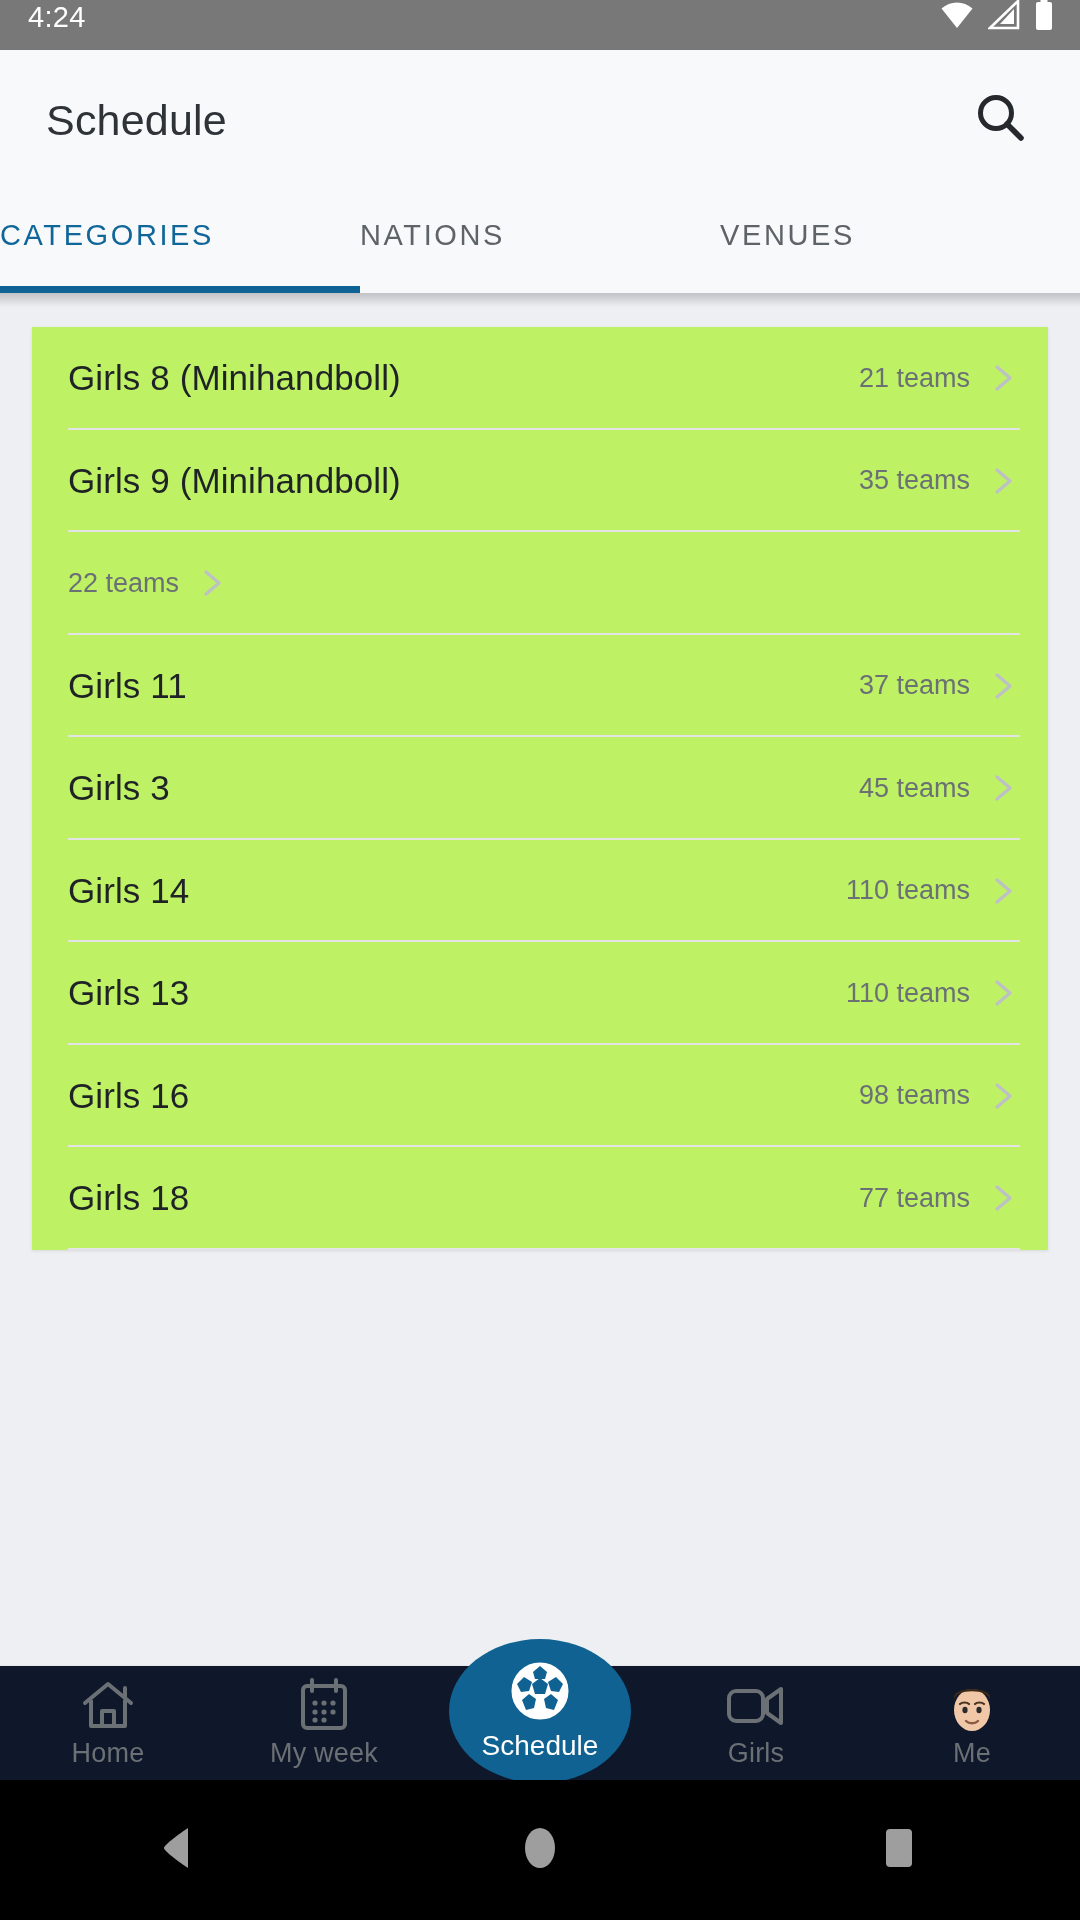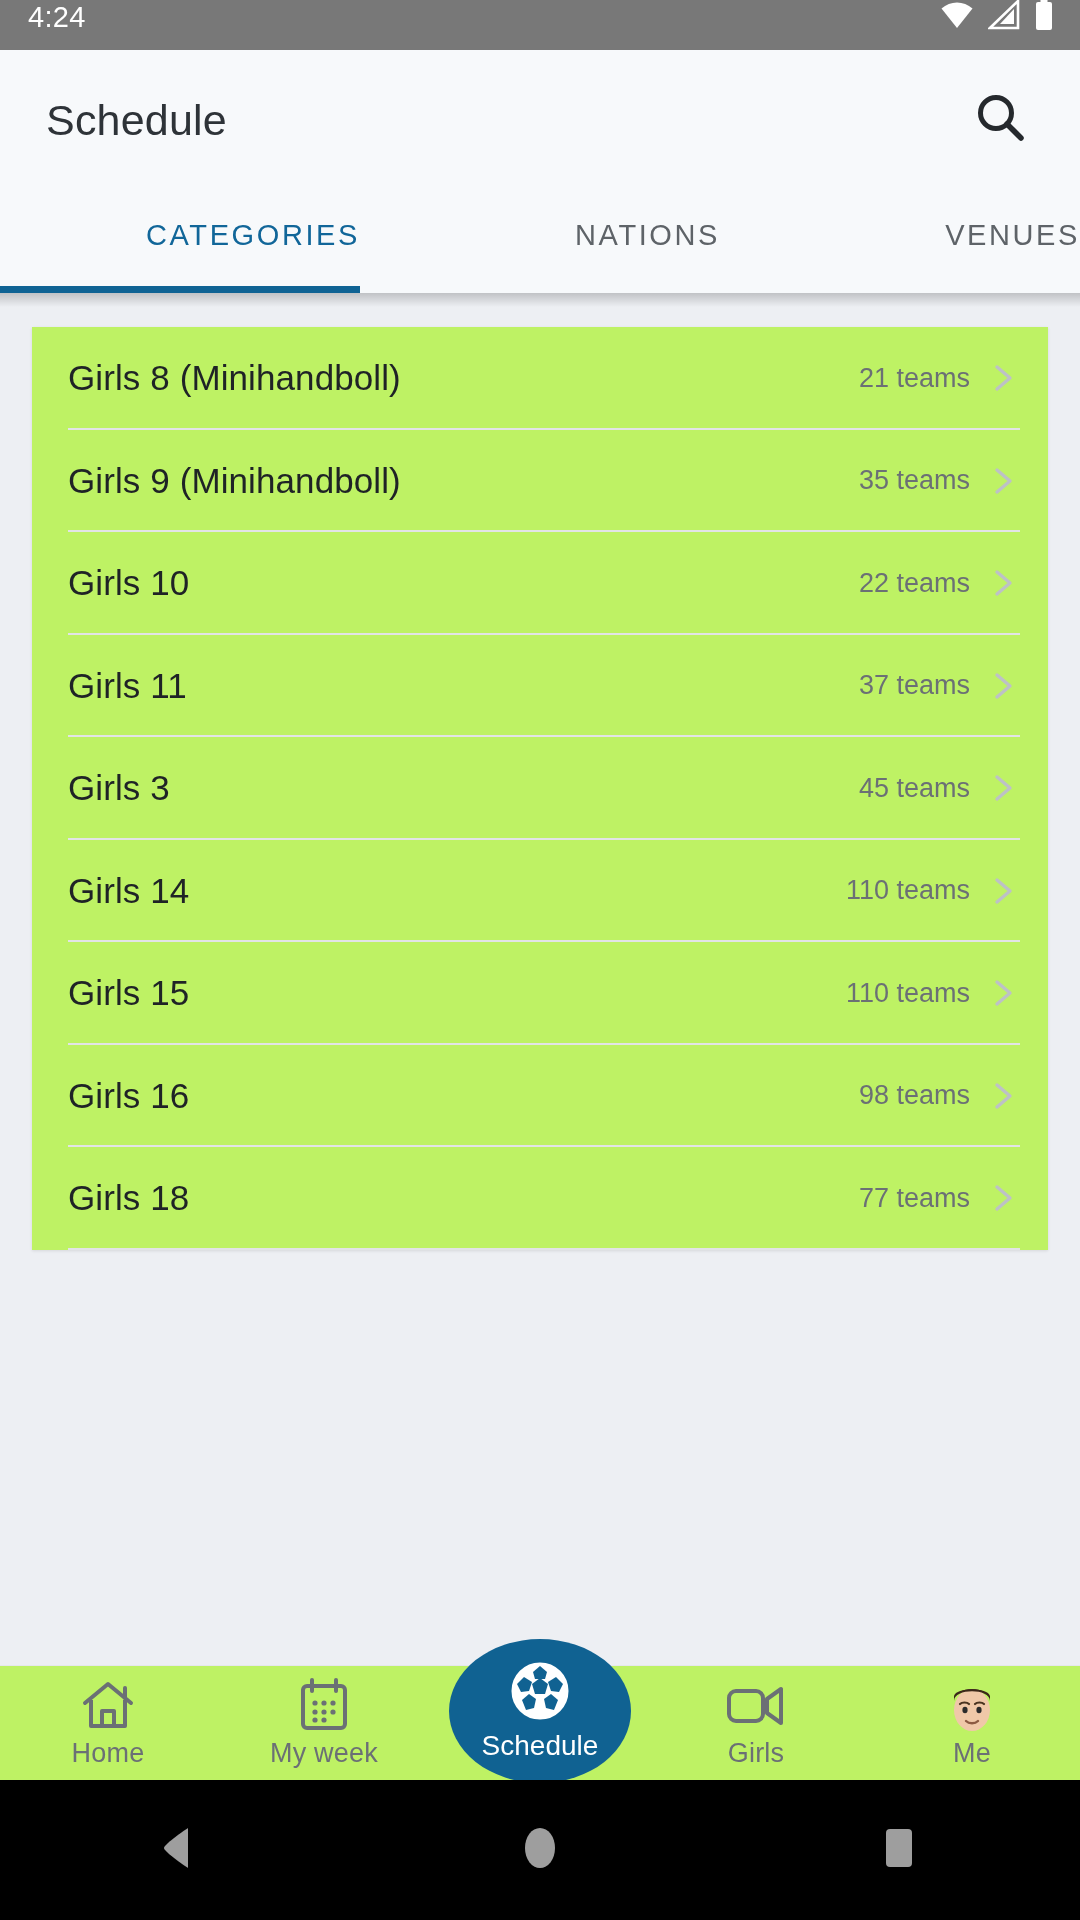--- a/index.html
+++ b/index.html
@@ -32,21 +32,21 @@
   .search-btn { width:70px; height:70px; display:flex; align-items:center; justify-content:center; }
 
   
   .tabbar {
     position:absolute; top:190px; left:0; width:1080px; height:103px;
     background:#F7F9FB;
     display:flex; align-items:flex-end;
   }
   .tab {
     flex:1; height:103px;
-    display:flex; align-items:center; justify-content:flex-end;
+    display:flex; align-items:center; justify-content:flex-start;
     font-size:29px; letter-spacing:2.6px; color:#5E6368;
     position:relative; padding-bottom:12px;
   }
   .tab.active { color:#116699; }
   .tab-indicator {
     position:absolute; bottom:0; left:0; height:7px; width:100%;
     background:#0F6394;
   }
   .tabbar-shadow {
     position:absolute; top:293px; left:0; width:1080px; height:14px;
@@ -72,21 +72,21 @@
   .row-count { font-size:27px; color:#6B7075; margin-right:16px; white-space:nowrap; }
   .chev { width:34px; height:34px; display:flex; align-items:center; justify-content:center; }
   .divider {
     position:absolute; left:36px; right:28px; bottom:0;
     height:2px; background:#E2E4E6;
   }
 
   
   .bottomnav {
     position:absolute; bottom:140px; left:0; width:1080px; height:115px;
-    background:#bef264; display:flex; align-items:flex-start;
+    background:#0f172a; display:flex; align-items:flex-start;
     border-top:1px solid #E6E8EB; z-index:10;
   }
   .navitem {
     flex:1; height:115px; display:flex; flex-direction:column;
     align-items:center; justify-content:flex-start; padding-top:12px;
     color:#6B7075;
   }
   .navitem .nav-label { font-size:27px; margin-top:6px; letter-spacing:0.2px; }
   .navitem .nav-icon { height:54px; display:flex; align-items:center; justify-content:center; }
   .navitem.center { visibility:hidden; }
@@ -183,21 +183,20 @@
         <div class="row-count">35 teams</div>
         <div class="chev">
           <svg width="30" height="30" viewBox="0 0 30 30">
               <polyline points="9,4 22,15 9,26" fill="none" stroke="#BDC1C6" stroke-width="3.4" stroke-linecap="round" stroke-linejoin="round"></polyline>
             </svg>
         </div>
         <div class="divider"></div>
       </div>
 
       <div class="row">
-        <div class="row-label">Girls 10</div>
         <div class="row-count">22 teams</div>
         <div class="chev">
           <svg width="30" height="30" viewBox="0 0 30 30">
               <polyline points="9,4 22,15 9,26" fill="none" stroke="#BDC1C6" stroke-width="3.4" stroke-linecap="round" stroke-linejoin="round"></polyline>
             </svg>
         </div>
         <div class="divider"></div>
       </div>
 
       <div class="row">
@@ -228,21 +227,21 @@
         <div class="row-count">110 teams</div>
         <div class="chev">
           <svg width="30" height="30" viewBox="0 0 30 30">
               <polyline points="9,4 22,15 9,26" fill="none" stroke="#BDC1C6" stroke-width="3.4" stroke-linecap="round" stroke-linejoin="round"></polyline>
             </svg>
         </div>
         <div class="divider"></div>
       </div>
 
       <div class="row">
-        <div class="row-label">Girls 15</div>
+        <div class="row-label">Girls 13</div>
         <div class="row-count">110 teams</div>
         <div class="chev">
           <svg width="30" height="30" viewBox="0 0 30 30">
               <polyline points="9,4 22,15 9,26" fill="none" stroke="#BDC1C6" stroke-width="3.4" stroke-linecap="round" stroke-linejoin="round"></polyline>
             </svg>
         </div>
         <div class="divider"></div>
       </div>
 
       <div class="row">

